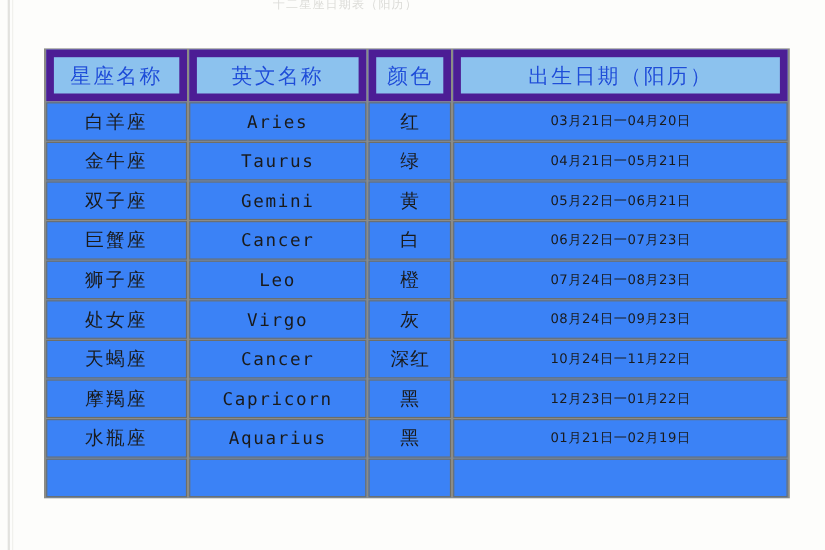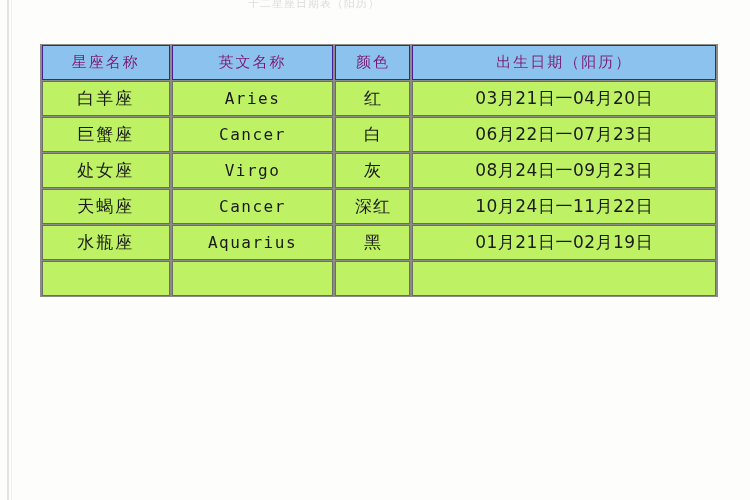--- a/index.html
+++ b/index.html
@@ -73,30 +73,30 @@
     padding: 0;
     height: 33px;
     text-align: center;
     vertical-align: middle;
     overflow: hidden;
     white-space: nowrap;
   }
 
   .zodiac-table th {
     background: #8cc2ee;
-    color: #701a75;
-    font-size: 15px;
+    color: #1d4ed8;
+    font-size: 19px;
     font-weight: normal;
     letter-spacing: 2px;
-    border: 1px solid #4c1d95;
+    border: 7px solid #4c1d95;
     text-shadow: 0 0 1px rgba(255,255,255,0.35);
   }
 
   .zodiac-table td {
-    background: #bef264;
+    background: #3b82f6;
     color: #1a1a1a;
   }
 
   
   .col-name  { width: 126px; }
   .col-en    { width: 160px; }
   .col-color { width: 74px; }
   .col-date  { width: 300px; }
 
   .cell-name {
@@ -108,21 +108,21 @@
     font-size: 16px;
     letter-spacing: 1.5px;
     font-family: "DejaVu Sans Mono", "Liberation Mono", monospace;
   }
   .cell-color {
     font-size: 17px;
     letter-spacing: 1px;
     font-family: "DejaVu Sans", "Liberation Sans", sans-serif;
   }
   .cell-date {
-    font-size: 17px;
+    font-size: 12px;
     letter-spacing: 0.5px;
     font-family: "DejaVu Sans", "Liberation Sans", sans-serif;
   }
 
   
   .clip-row td {
     height: 33px;
   }
 </style>
 </head>
@@ -151,36 +151,60 @@
       </tr>
     </thead>
     <tbody>
       <tr>
         <td class="cell-name">白羊座</td>
         <td class="cell-en">Aries</td>
         <td class="cell-color">红</td>
         <td class="cell-date">03月21日一04月20日</td>
       </tr>
       <tr>
+        <td class="cell-name">金牛座</td>
+        <td class="cell-en">Taurus</td>
+        <td class="cell-color">绿</td>
+        <td class="cell-date">04月21日一05月21日</td>
+      </tr>
+      <tr>
+        <td class="cell-name">双子座</td>
+        <td class="cell-en">Gemini</td>
+        <td class="cell-color">黄</td>
+        <td class="cell-date">05月22日一06月21日</td>
+      </tr>
+      <tr>
         <td class="cell-name">巨蟹座</td>
         <td class="cell-en">Cancer</td>
         <td class="cell-color">白</td>
         <td class="cell-date">06月22日一07月23日</td>
       </tr>
       <tr>
+        <td class="cell-name">狮子座</td>
+        <td class="cell-en">Leo</td>
+        <td class="cell-color">橙</td>
+        <td class="cell-date">07月24日一08月23日</td>
+      </tr>
+      <tr>
         <td class="cell-name">处女座</td>
         <td class="cell-en">Virgo</td>
         <td class="cell-color">灰</td>
         <td class="cell-date">08月24日一09月23日</td>
       </tr>
       <tr>
         <td class="cell-name">天蝎座</td>
         <td class="cell-en">Cancer</td>
         <td class="cell-color">深红</td>
         <td class="cell-date">10月24日一11月22日</td>
+      </tr>
+      <tr>
+        <td class="cell-name">摩羯座</td>
+        <td class="cell-en">Capricorn</td>
+        <td class="cell-color">黑</td>
+        <td class="cell-date">12月23日一01月22日</td>
       </tr>
       <tr>
         <td class="cell-name">水瓶座</td>
         <td class="cell-en">Aquarius</td>
         <td class="cell-color">黑</td>
         <td class="cell-date">01月21日一02月19日</td>
       </tr>
       <tr class="clip-row">
         <td class="cell-name"></td>
         <td class="cell-en"></td>

